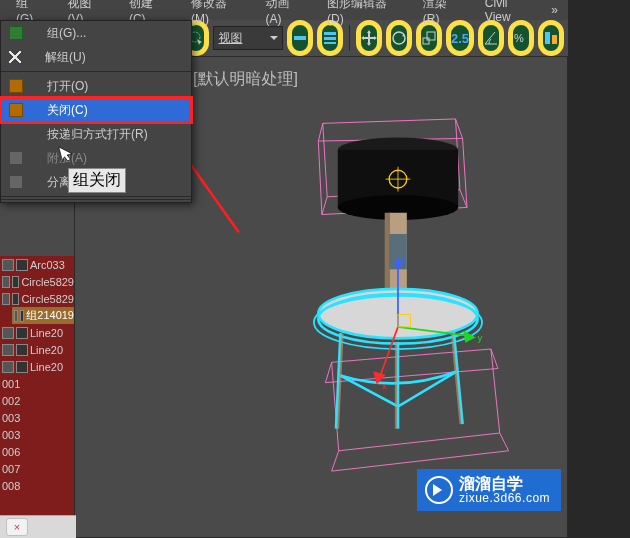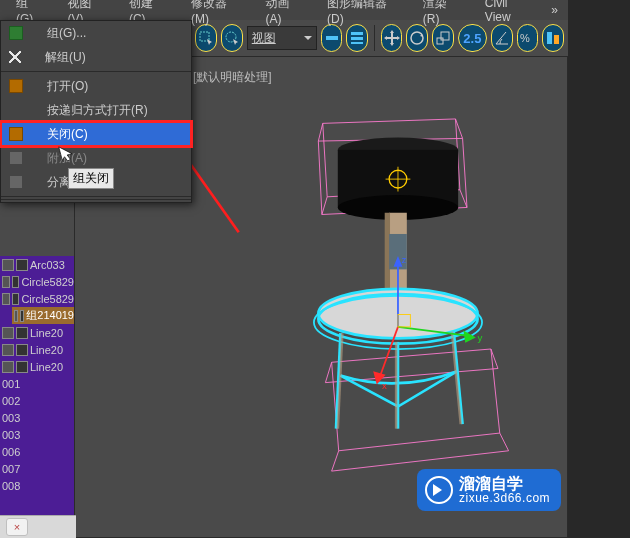--- a/index.html
+++ b/index.html
@@ -3,49 +3,49 @@
 <meta charset="utf-8">
 <style>
   html,body{margin:0;padding:0;background:#282828;font-family:"Microsoft YaHei","SimSun",sans-serif;font-size:12px;color:#cccccc;overflow:hidden;}
   .app{width:568px;height:538px;position:relative;background:#4a4a4a;}
   
   .menubar{height:20px;background:#444444;display:flex;align-items:center;padding:0 4px;color:#cccccc;}
   .menubar .mi{padding:2px 12px;cursor:pointer;position:relative;}
   .menubar .mi.overflow{padding:2px 6px;}
   
   .toolbar{height:36px;background:#4a4a4a;display:flex;align-items:center;gap:4px;padding:0 4px;border-bottom:1px solid #2a2a2a;}
-  .tbtn{width:26px;height:26px;background:#0c4a6e;border:1px solid #fde047;border-radius:14px;display:flex;align-items:center;justify-content:center;color:#ccc;font-size:13px;}
+  .tbtn{width:26px;height:26px;background:#14532d;border:5px solid #fde047;border-radius:14px;display:flex;align-items:center;justify-content:center;color:#ccc;font-size:13px;}
   .tbtn svg{width:16px;height:16px;}
   .tcombo{height:22px;background:#3a3a3a;border:1px solid #222;color:#ccc;display:flex;align-items:center;padding:0 4px;min-width:60px;position:relative;text-decoration:underline;}
   .tcombo::after{content:"";position:absolute;right:4px;top:9px;border:4px solid transparent;border-top-color:#ccc;}
   .tsep{width:1px;height:26px;background:#2a2a2a;margin:0 2px;}
   
   .dropdown{position:absolute;top:20px;left:0;width:190px;background:#444444;border:1px solid #222;box-shadow:2px 2px 8px rgba(0,0,0,.6);z-index:50;}
   .dropdown .ditem{height:24px;display:flex;align-items:center;padding:0 8px;gap:24px;color:#cccccc;}
   .dropdown .ditem.disabled{color:#888888;}
   .dropdown .ditem .dicon{width:14px;height:14px;flex:0 0 14px;display:inline-block;}
   .dropdown .ditem.sel{background:#2f6bd6;color:#ffffff;}
   .dropdown .ditem.sel.highlighted{outline:3px solid #ff2222;outline-offset:-1px;}
   .dropdown .sep{height:1px;background:#2a2a2a;margin:2px 0;}
   .submenu-ind{margin-left:auto;border:4px solid transparent;border-left-color:#ccc;}
-  .tooltip{position:absolute;left:68px;top:168px;background:#e8e8e8;color:#000;font-size:12px;padding:1px 4px;border:1px solid #888;z-index:60;}
-  
-  .leftpanel{position:absolute;top:256px;left:0;width:74px;bottom:0;background:#4c1d95;overflow:hidden;}
+  .tooltip{position:absolute;left:68px;top:168px;background:#e8e8e8;color:#000;font-size:16px;padding:1px 4px;border:1px solid #888;z-index:60;}
+  
+  .leftpanel{position:absolute;top:256px;left:0;width:74px;bottom:0;background:#7f1d1d;overflow:hidden;}
   .leftpanel .row{height:17px;display:flex;align-items:center;gap:2px;padding-left:2px;font-size:11px;color:#cfcfcf;white-space:nowrap;}
   .leftpanel .ic{width:10px;height:10px;border:1px solid #888;background:#555;}
   .leftpanel .ic2{width:10px;height:10px;border:1px solid #888;background:#333;}
   .leftpanel .row.group{background:#9a6b2e;color:#fff;margin-left:12px;}
   
   .viewport{position:absolute;top:56px;left:74px;right:0;bottom:0;background:#4a4a4a;border:1px solid #2a2a2a;}
-  .vplabel{position:absolute;top:12px;left:118px;color:#bdbdbd;font-size:12px;}
+  .vplabel{position:absolute;top:12px;left:118px;color:#bdbdbd;font-size:16px;}
   
   .footer{position:absolute;bottom:0;left:0;height:22px;width:76px;background:#d9d9d9;border-top:1px solid #aaa;display:flex;align-items:center;}
   .footer .closebtn{width:20px;height:16px;border:1px solid #bfbfbf;border-radius:3px;background:#f2f2f2;margin-left:6px;display:flex;align-items:center;justify-content:center;color:#b44;font-size:11px;}
   
-  .watermark{position:absolute;right:6px;bottom:26px;width:144px;height:42px;background:#1f6cd3;border-radius:8px;display:flex;align-items:center;color:#fff;gap:6px;padding:0 8px;box-sizing:border-box;}
+  .watermark{position:absolute;right:6px;bottom:26px;width:144px;height:42px;background:#1f6cd3;border-radius:0;display:flex;align-items:center;color:#fff;gap:6px;padding:0 8px;box-sizing:border-box;}
   .watermark .play{width:24px;height:24px;border:2px solid #fff;border-radius:50%;display:flex;align-items:center;justify-content:center;}
   .watermark .play::before{content:"";border:6px solid transparent;border-left:9px solid #fff;margin-left:3px;}
   .watermark .txt{display:flex;flex-direction:column;line-height:1.1;}
   .watermark .big{font-size:16px;font-weight:bold;}
   .watermark .small{font-size:12px;letter-spacing:.5px;}
   
   .scene-svg{position:absolute;inset:0;}
   .cursor-ptr{position:absolute;left:60px;top:144px;z-index:70;color:#fff;font-size:14px;transform:rotate(-15deg);}
   
   .ico{width:12px;height:12px;display:inline-block;}
@@ -157,27 +157,27 @@
       </div>
     <div class="ditem">
         <span class="ico cross"></span>
         <span>解组(U)</span>
       </div>
     <div class="sep"></div>
     <div class="ditem">
         <span class="ico orange"></span>
         <span>打开(O)</span>
       </div>
-    <div class="ditem">
-        <span class="dicon"></span>
-        <span>按递归方式打开(R)</span>
-      </div>
     <div class="ditem sel highlighted">
         <span class="ico orange"></span>
         <span>关闭(C)</span>
+      </div>
+    <div class="ditem">
+        <span class="dicon"></span>
+        <span>按递归方式打开(R)</span>
       </div>
     <div class="ditem disabled">
         <span class="ico gray"></span>
         <span>附加(A)</span>
       </div>
     <div class="ditem">
         <span class="ico gray"></span>
         <span>分离(D)</span>
       </div>
     <div class="sep"></div>

